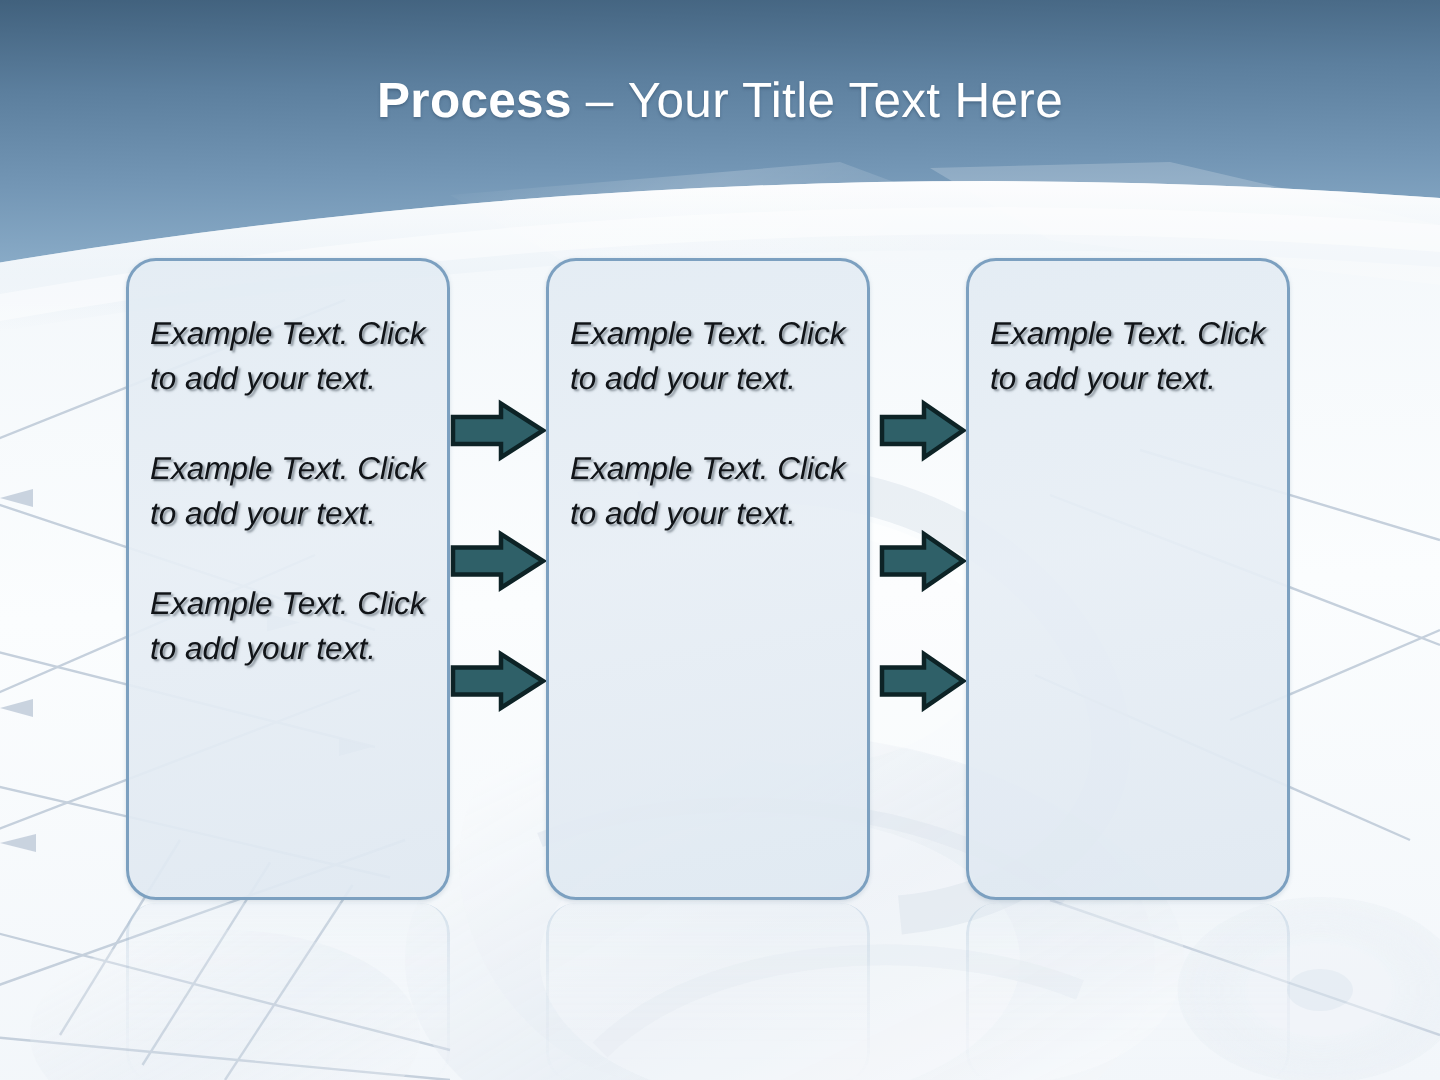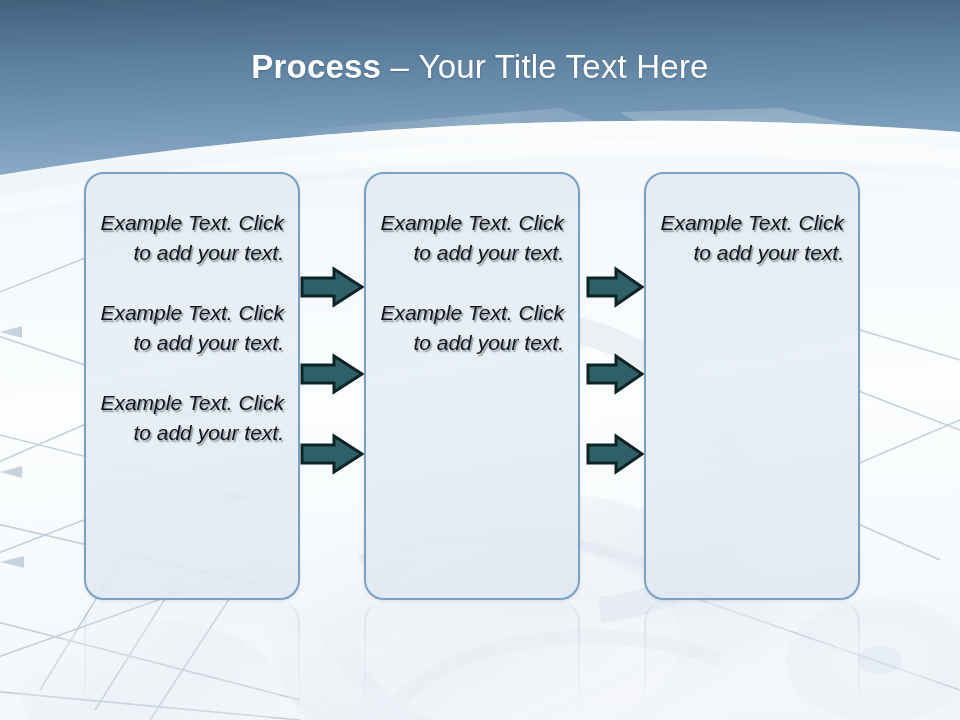--- a/index.html
+++ b/index.html
@@ -39,21 +39,21 @@
     border:2px solid #7ca0c0;
     border-radius:20px;
     background:linear-gradient(170deg, rgba(226,235,243,.92) 0%, rgba(231,238,245,.92) 45%, rgba(223,232,241,.92) 100%);
     box-shadow:0 1px 3px rgba(80,110,140,.18);
   }
   .box-inner {
     position:absolute;
     left:0; right:0;
     top:34px;
     padding:0 14px;
-    text-align:right;
+    text-align:left;
   }
   .para {
     font-style:italic;
     font-size:21px;
     line-height:30px;
     color:#111418;
     text-shadow:1.5px 1.5px 1.5px rgba(120,130,140,.85);
     margin-bottom:30px;
   }
   .para:last-child { margin-bottom:0; }

